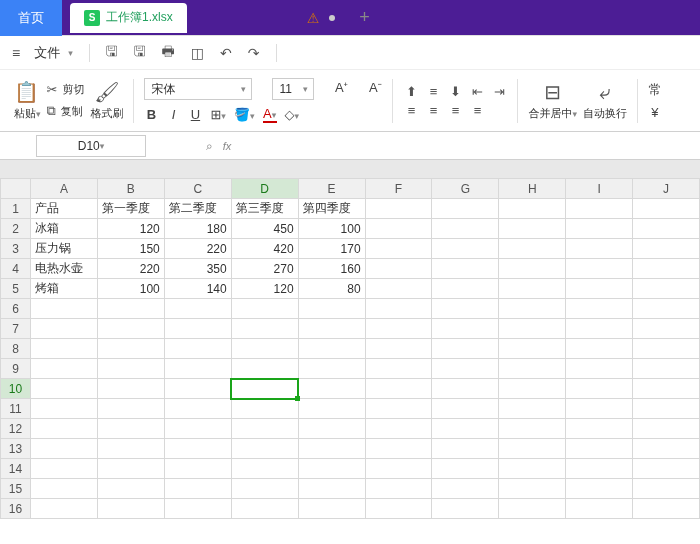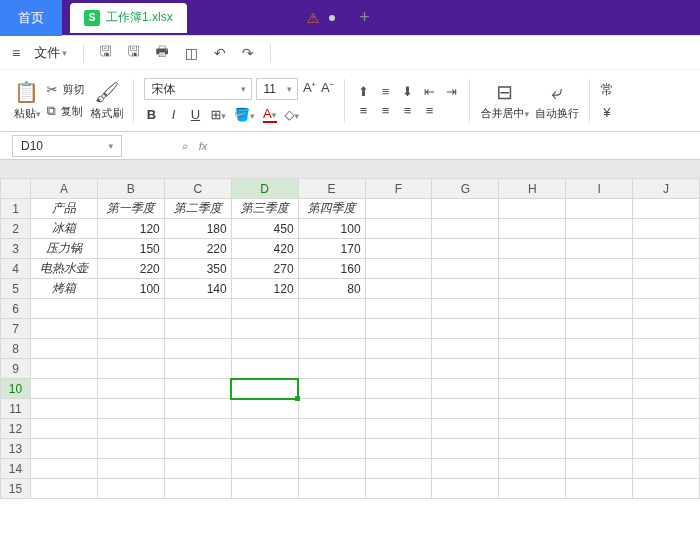--- a/index.html
+++ b/index.html
@@ -11,21 +11,21 @@
 .tab-file { background: #fff; height: 30px; margin-left: 8px; padding: 0 14px; display: flex; align-items: center; gap: 6px; border-radius: 4px 4px 0 0; position: relative; }
 .tab-file-icon { width: 16px; height: 16px; background: #22c55e; color: #fff; display: flex; align-items: center; justify-content: center; font-size: 10px; border-radius: 2px; font-weight: bold; }
 .tab-file-name { color: #22a05e; font-size: 12px; }
 .tab-warn { margin-left: 120px; color: #d97706; font-size: 14px; }
 .tab-dot { margin-left: 10px; width: 6px; height: 6px; background: #ccc; border-radius: 50%; }
 .tab-plus { margin-left: 24px; color: #888; font-size: 18px; font-weight: 300; }
 
 
 .menubar { height: 34px; background: #fff; display: flex; align-items: center; padding: 0 8px; gap: 4px; border-bottom: 1px solid #eee; }
 .hamburger { font-size: 14px; color: #555; padding: 0 4px; }
-.file-menu { font-size: 13px; padding: 0 6px; display: flex; align-items: center; gap: 2px; text-align: center; }
+.file-menu { font-size: 13px; padding: 0 6px; display: flex; align-items: center; gap: 8px; text-align: center; }
 .chev { font-size: 9px; color: #888; }
 .mb-sep { width: 1px; height: 18px; background: #ddd; margin: 0 6px; }
 .mb-ico { color: #555; padding: 0 6px; font-size: 14px; }
 .ribbon-tabs { display: flex; gap: 18px; margin-left: 14px; font-size: 13px; }
 .ribbon-tab-active { background: #22c55e; color: #fff; padding: 3px 12px; border-radius: 10px; }
 .ribbon-tab { color: #333; }
 
 
 .ribbon { height: 62px; background: #fff; display: flex; align-items: center; padding: 0 8px; border-bottom: 1px solid #d0d0d0; }
 .rb-group { display: flex; align-items: center; gap: 6px; padding: 0 6px; }
@@ -41,38 +41,38 @@
 .fmt-btn { font-size: 13px; color: #444; min-width: 14px; text-align: center; }
 .bold { font-weight: bold; }
 .italic { font-style: italic; }
 .under { text-decoration: underline; }
 .align-grid { display: flex; flex-direction: column; gap: 4px; }
 .align-row { display: flex; gap: 6px; }
 .align-ico { font-size: 13px; color: #555; width: 16px; text-align: center; }
 
 
 .fbar { height: 28px; display: flex; align-items: center; border-bottom: 1px solid #d0d0d0; background: #fff; }
-.namebox { width: 110px; height: 22px; margin-left: 12px; border: 1px solid #ccc; display: flex; align-items: center; padding: 0 8px; justify-content: space-between; font-size: 12px; }
+.namebox { width: 110px; height: 22px; margin-left: 36px; border: 1px solid #ccc; display: flex; align-items: center; padding: 0 8px; justify-content: center; font-size: 12px; }
 .fx-area { display: flex; align-items: center; gap: 10px; margin-left: 60px; color: #888; }
 .fx { font-style: italic; font-size: 11px; }
 
 
 .spacer { height: 18px; background: #e8e8e8; }
 
 
 .grid-wrap { position: relative; }
 .grid { border-collapse: collapse; table-layout: fixed; }
 .grid th, .grid td { border: 1px solid #d8d8d8; height: 20px; font-size: 12px; font-weight: normal; }
 .corner { width: 30px; background: #f0f0f0; border-right: 1px solid #bbb; border-bottom: 1px solid #bbb; }
 .colh { width: 67px; background: #f0f0f0; text-align: center; color: #555; }
 .rowh { width: 30px; background: #f0f0f0; text-align: center; color: #555; }
 .rowh.active { background: #d4e8d4; color: #1a7a1a; }
 .colh.active { background: #d4e8d4; color: #1a7a1a; }
 .cell { width: 67px; background: #fff; padding: 0 4px; }
-.tc { text-align: center; font-style: italic; }
+.tc { text-align: left; }
 .tr { text-align: right; }
 .sel { border: 2px solid #1aa51a !important; position: relative; }
 .sel::after { content: ""; position: absolute; right: -3px; bottom: -3px; width: 5px; height: 5px; background: #1aa51a; }
 </style>
 </head>
 <body>
 
 <div class="tabbar">
   <div class="tab-home">首页</div>
   <div class="tab-file">
@@ -117,21 +117,21 @@
         </div>
     </div>
     <div class="rb-big">
       <span class="rb-big-ico">🖌</span>
       <span>格式刷</span>
     </div>
   </div>
   <div class="rb-sep"></div>
   <div class="rb-group">
     <div class="rb-col">
-      <div style="display:flex;gap:4px;">
+      <div style="display:flex;gap:20px;">
         <div class="font-name">
             <span>宋体</span>
             <span class="chev">▾</span>
           </div>
         <div class="font-size">
             <span>11</span>
             <span class="chev">▾</span>
           </div>
         <span class="fmt-btn">A⁺</span>
         <span class="fmt-btn">A⁻</span>
@@ -402,15 +402,28 @@
           <td class="cell"></td>
           <td class="cell"></td>
           <td class="cell"></td>
           <td class="cell"></td>
           <td class="cell"></td>
           <td class="cell"></td>
           <td class="cell"></td>
           <td class="cell"></td>
           <td class="cell"></td>
         </tr>
+        <tr>
+          <th class="rowh">16</th>
+          <td class="cell"></td>
+          <td class="cell"></td>
+          <td class="cell"></td>
+          <td class="cell"></td>
+          <td class="cell"></td>
+          <td class="cell"></td>
+          <td class="cell"></td>
+          <td class="cell"></td>
+          <td class="cell"></td>
+          <td class="cell"></td>
+        </tr>
       </tbody>
     </table>
 </div>
 
 </body></html>

